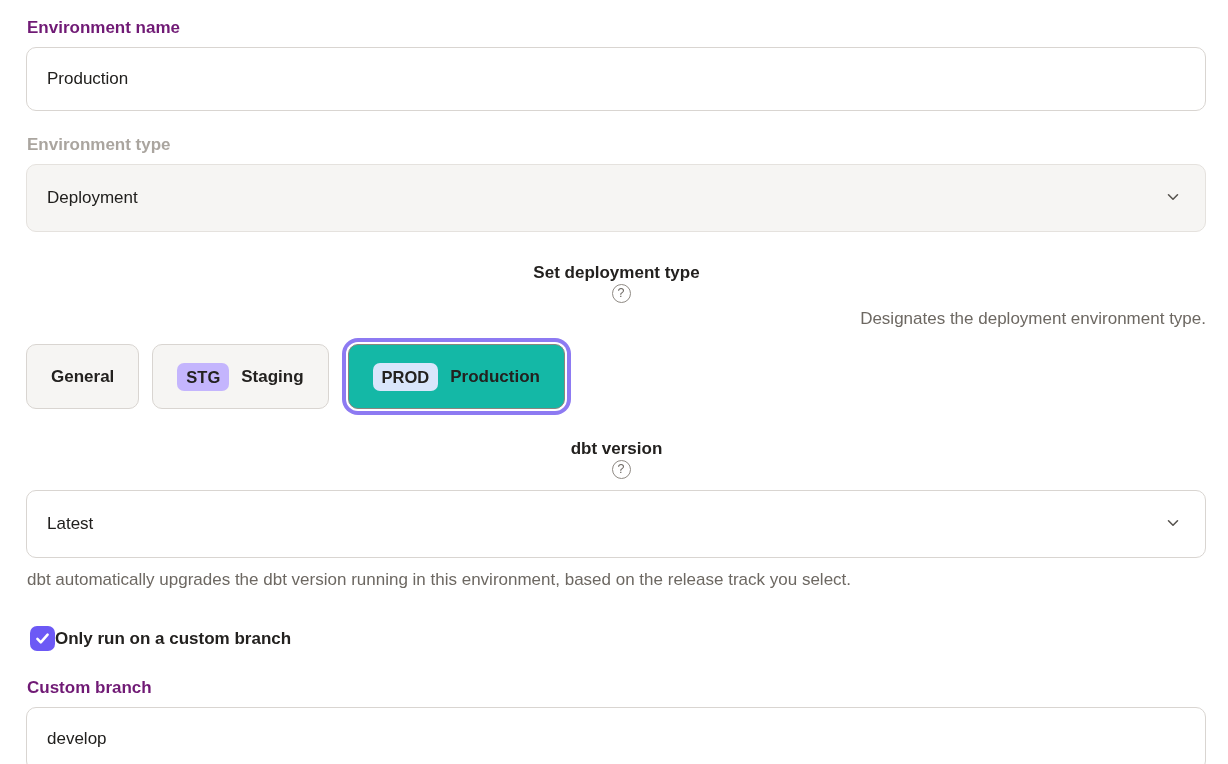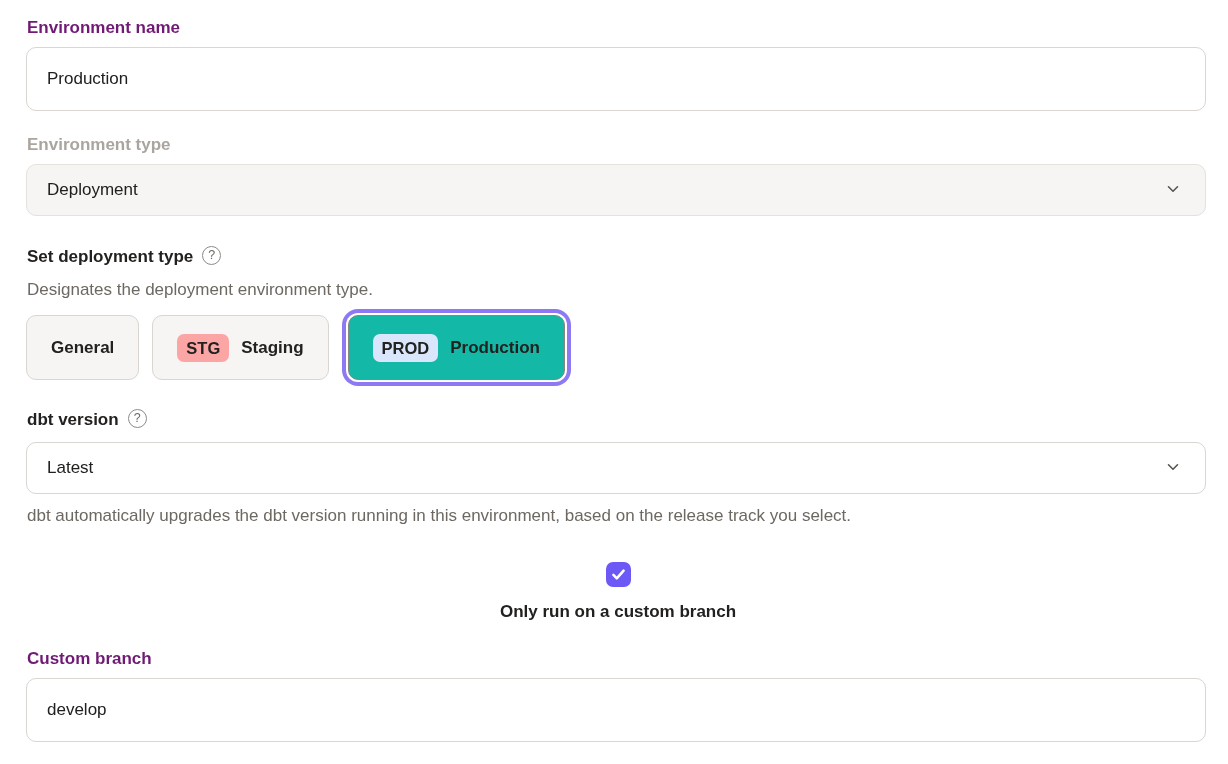--- a/index.html
+++ b/index.html
@@ -21,22 +21,23 @@
     font-size: 17px;
     font-weight: 700;
     color: #701a75;
     margin: 0 0 9px 1px;
     line-height: 21px;
   }
   .field-label.disabled { color: #aaa59f; }
 
   .heading-row {
     display: flex;
-    align-items: flex-start;
+    align-items: center;
     margin: 0 0 0 1px;
+    flex-direction: column;
   }
   .section-heading {
     font-size: 17px;
     font-weight: 700;
     color: #23211f;
     line-height: 22px;
   }
   .help-icon {
     width: 19px;
     height: 19px;
@@ -72,21 +73,21 @@
     padding: 0 20px;
     font-family: "Liberation Sans", sans-serif;
     font-size: 17px;
     color: #21201e;
     outline: none;
   }
 
   
   .select-control {
     width: 1180px;
-    height: 52px;
+    height: 68px;
     border: 1px solid #d9d5d1;
     border-radius: 10px;
     background: #ffffff;
     display: flex;
     align-items: center;
     justify-content: space-between;
     padding: 0 23px 0 20px;
     font-size: 17px;
     color: #21201e;
     cursor: pointer;
@@ -127,52 +128,50 @@
     margin: 0 6px;
   }
   .type-badge {
     display: inline-block;
     padding: 4px 9px;
     border-radius: 7px;
     font-size: 16.5px;
     font-weight: 700;
     line-height: 20px;
   }
-  .type-badge.stg { background: #fca5a5; }
+  .type-badge.stg { background: #c4b5fd; }
   .type-badge.prod { background: #d9e6fb; }
 
   
   .checkbox-row {
     display: flex;
     align-items: center;
-    gap: 15px;
     margin: 36px 0 0 4px;
     cursor: pointer;
-    flex-direction: column;
   }
   .checkbox {
     width: 25px;
     height: 25px;
     border-radius: 7px;
     background: #6c59f5;
     display: inline-flex;
     align-items: center;
     justify-content: center;
     flex: 0 0 auto;
   }
   .checkbox-label {
     font-size: 17px;
     font-weight: 700;
     color: #23211f;
   }
 
   
   .mt-label-2 { margin-top: 23px; }
   .mt-section { margin-top: 30px; }
-  .mt-desc { margin-top: 11px; }
+  .mt-desc { margin-top: 5px; text-align: right; }
   .mt-heading-2 { margin-top: 29px; }
   .mt-select-2 { margin-top: 11px; }
   .mt-cb-label { margin-top: 26px; }
 </style>
 </head>
 <body>
 
 <div class="page">
 
   <label class="field-label">Environment name</label>

